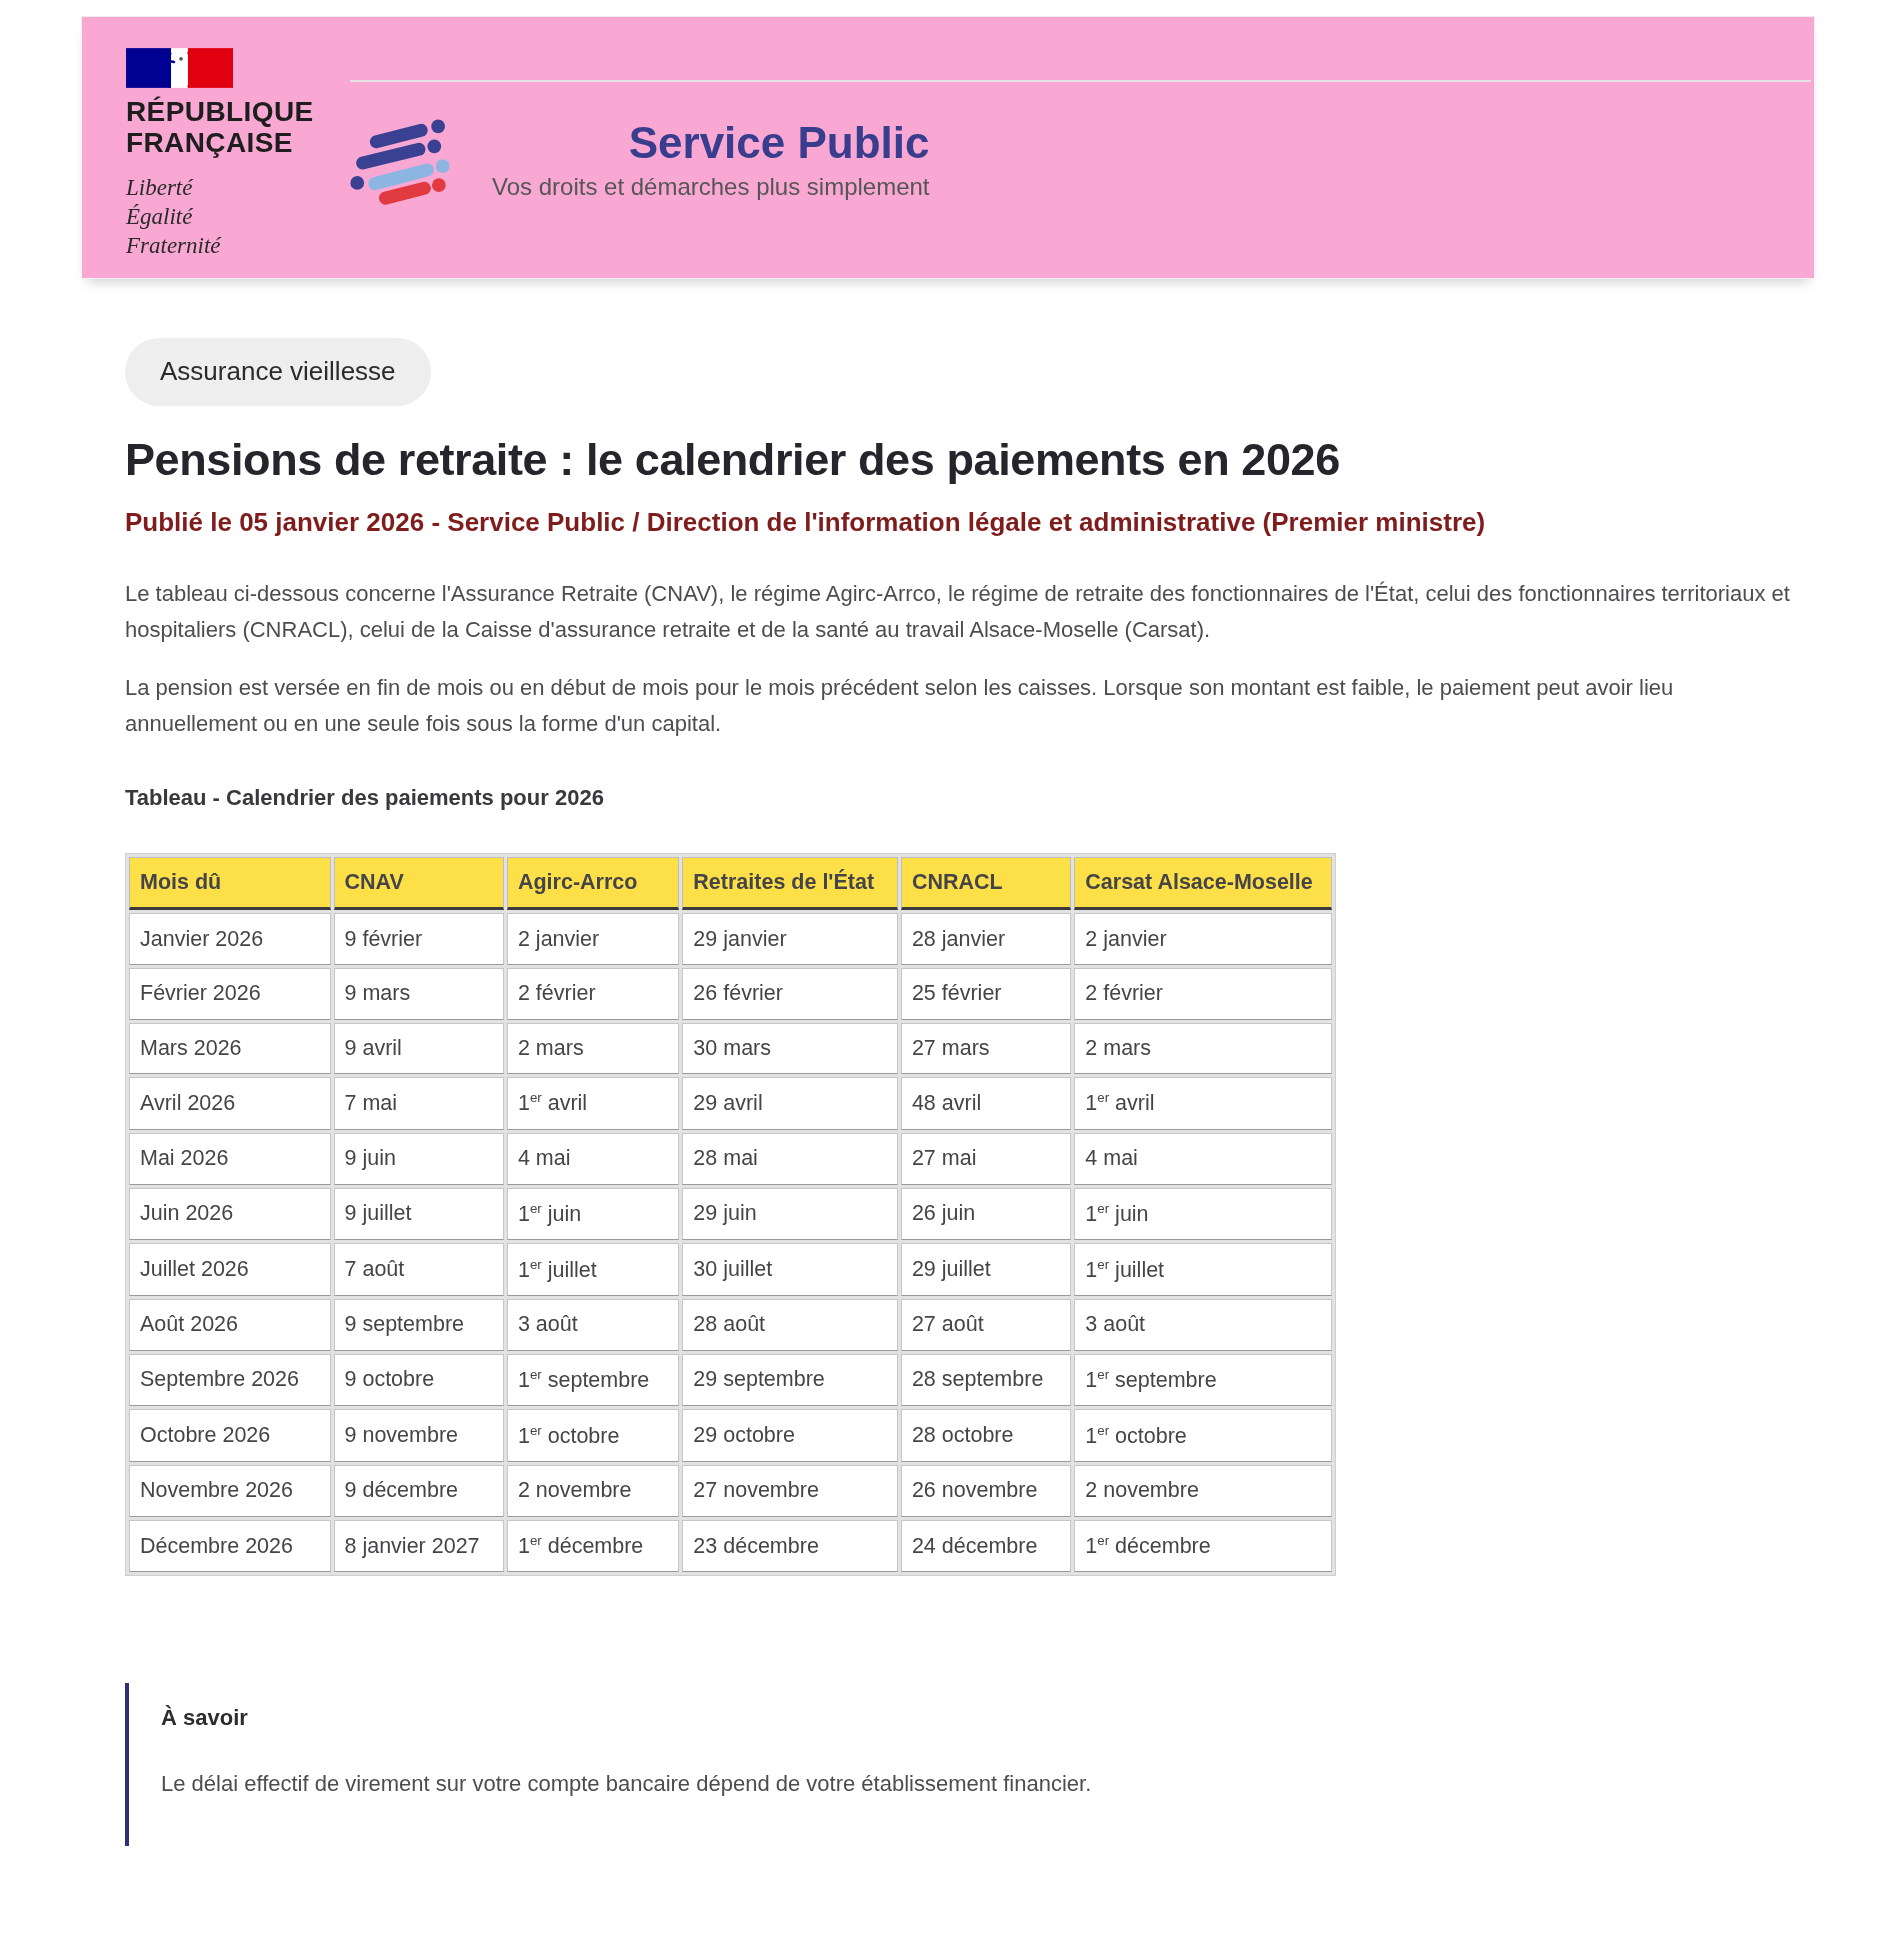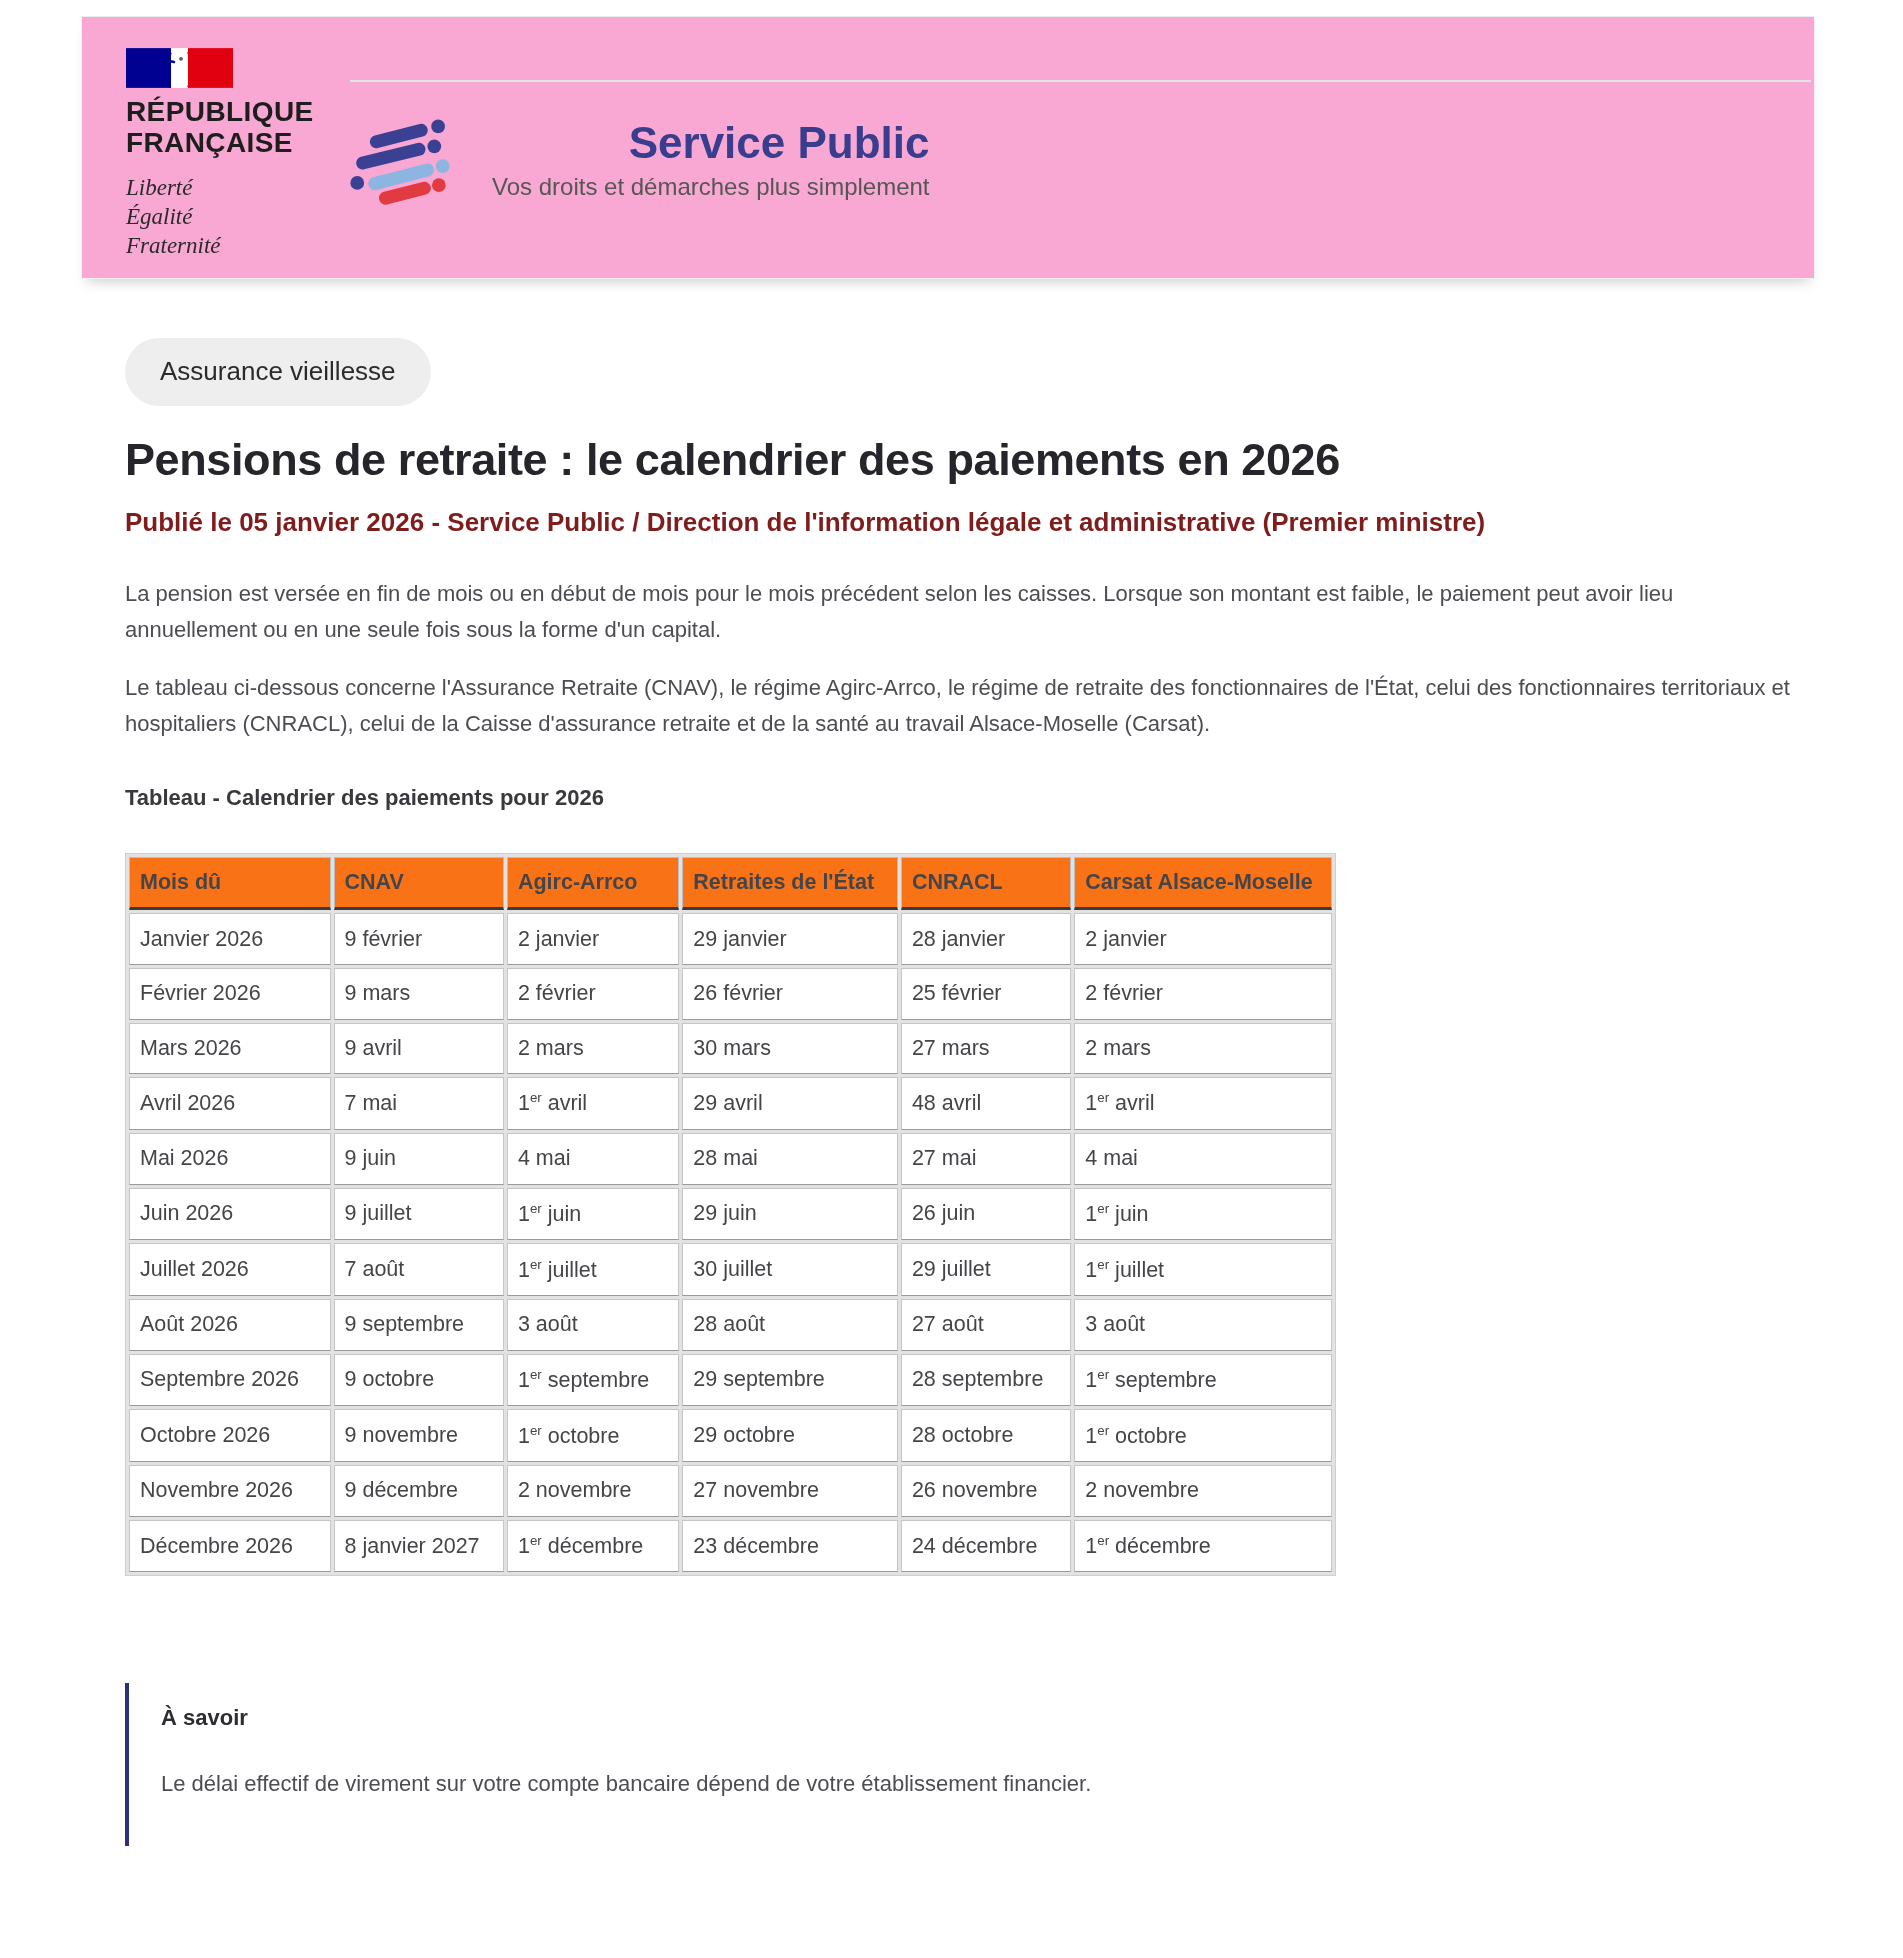--- a/index.html
+++ b/index.html
@@ -73,21 +73,21 @@
   .para + .para{margin-top:21.5px;}
   .table-caption{margin-top:43px;font-size:22px;font-weight:bold;color:#38393d;}
 
   
   table.calendar{
     margin-top:42px;border-collapse:separate;border-spacing:3.8px;
     background:#e2e2e2;border:0.8px solid #cfcfcf;table-layout:fixed;width:1211px;
     font-size:21.5px;color:var(--table-text);
   }
   table.calendar th{
-    background:#f97316;border:0.8px solid #bdbdbd;border-bottom:3.8px solid var(--table-border-dark);
+    background:#fde047;border:0.8px solid #bdbdbd;border-bottom:3.8px solid var(--table-border-dark);
     font-weight:bold;text-align:left;padding:12.3px 10px;white-space:nowrap;overflow:hidden;
   }
   table.calendar td{
     background:#ffffff;border:0.8px solid #c6c6c6;border-bottom:1.5px solid #9a9a9a;
     padding:12.3px 10px;white-space:nowrap;overflow:hidden;
   }
   table.calendar sup{font-size:0.62em;}
 
   
   .callout{
@@ -147,22 +147,22 @@
 
 <main class="content">
 
   <span class="tag-pill">Assurance vieillesse</span>
 
   <h1 class="article-title">Pensions de retraite : le calendrier des paiements en 2026</h1>
 
   <div class="published">Publié le 05 janvier 2026 - Service Public / Direction de l'information légale et administrative (Premier ministre)</div>
 
 
+  <p class="para">Le tableau ci-dessous concerne l'Assurance Retraite (CNAV), le régime Agirc-Arrco, le régime de retraite des fonctionnaires de l'État, celui des fonctionnaires territoriaux et hospitaliers (CNRACL), celui de la Caisse d'assurance retraite et de la santé au travail Alsace-Moselle (Carsat).</p>
   <p class="para">La pension est versée en fin de mois ou en début de mois pour le mois précédent selon les caisses. Lorsque son montant est faible, le paiement peut avoir lieu annuellement ou en une seule fois sous la forme d'un capital.</p>
-  <p class="para">Le tableau ci-dessous concerne l'Assurance Retraite (CNAV), le régime Agirc-Arrco, le régime de retraite des fonctionnaires de l'État, celui des fonctionnaires territoriaux et hospitaliers (CNRACL), celui de la Caisse d'assurance retraite et de la santé au travail Alsace-Moselle (Carsat).</p>
 
   <div class="table-caption">Tableau - Calendrier des paiements pour 2026</div>
 
   <table class="calendar">
     <colgroup>
       <col style="width:201px">
         <col style="width:170px">
         <col style="width:172px">
       <col style="width:215px">
         <col style="width:170px">

